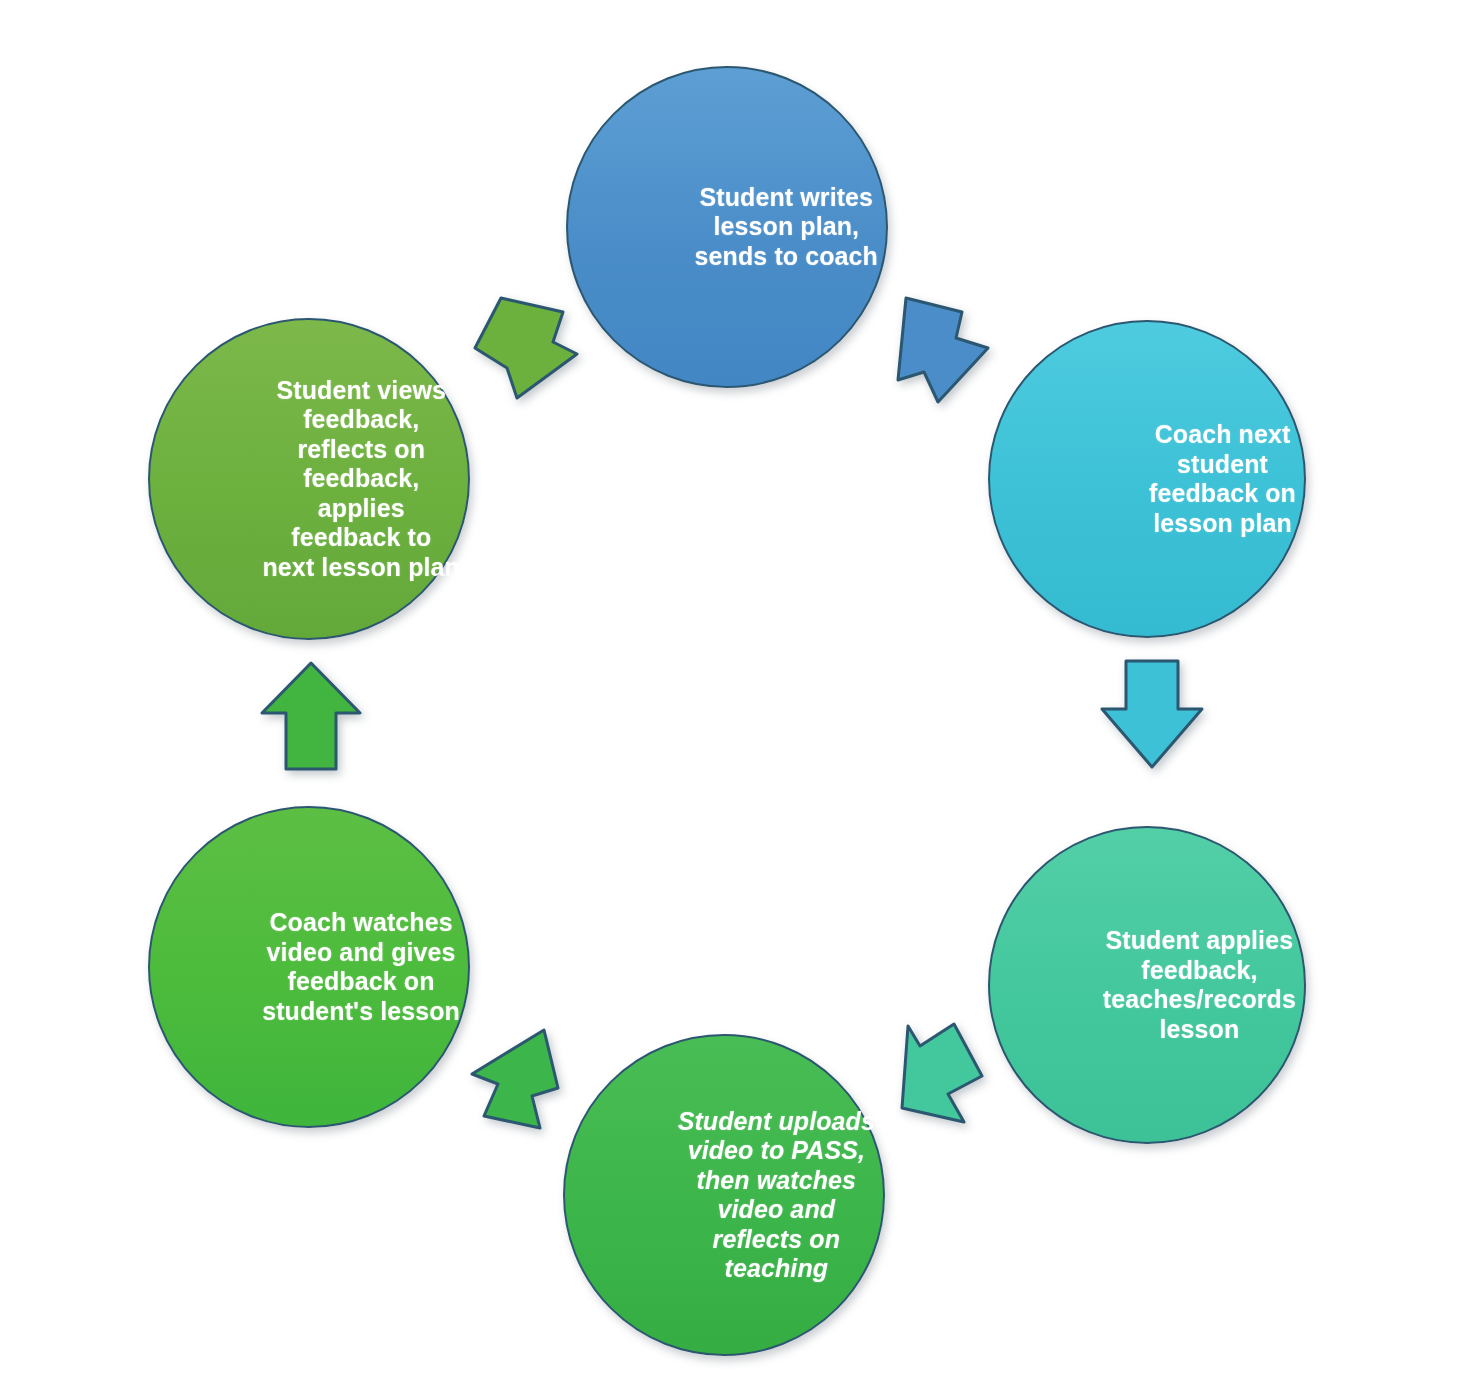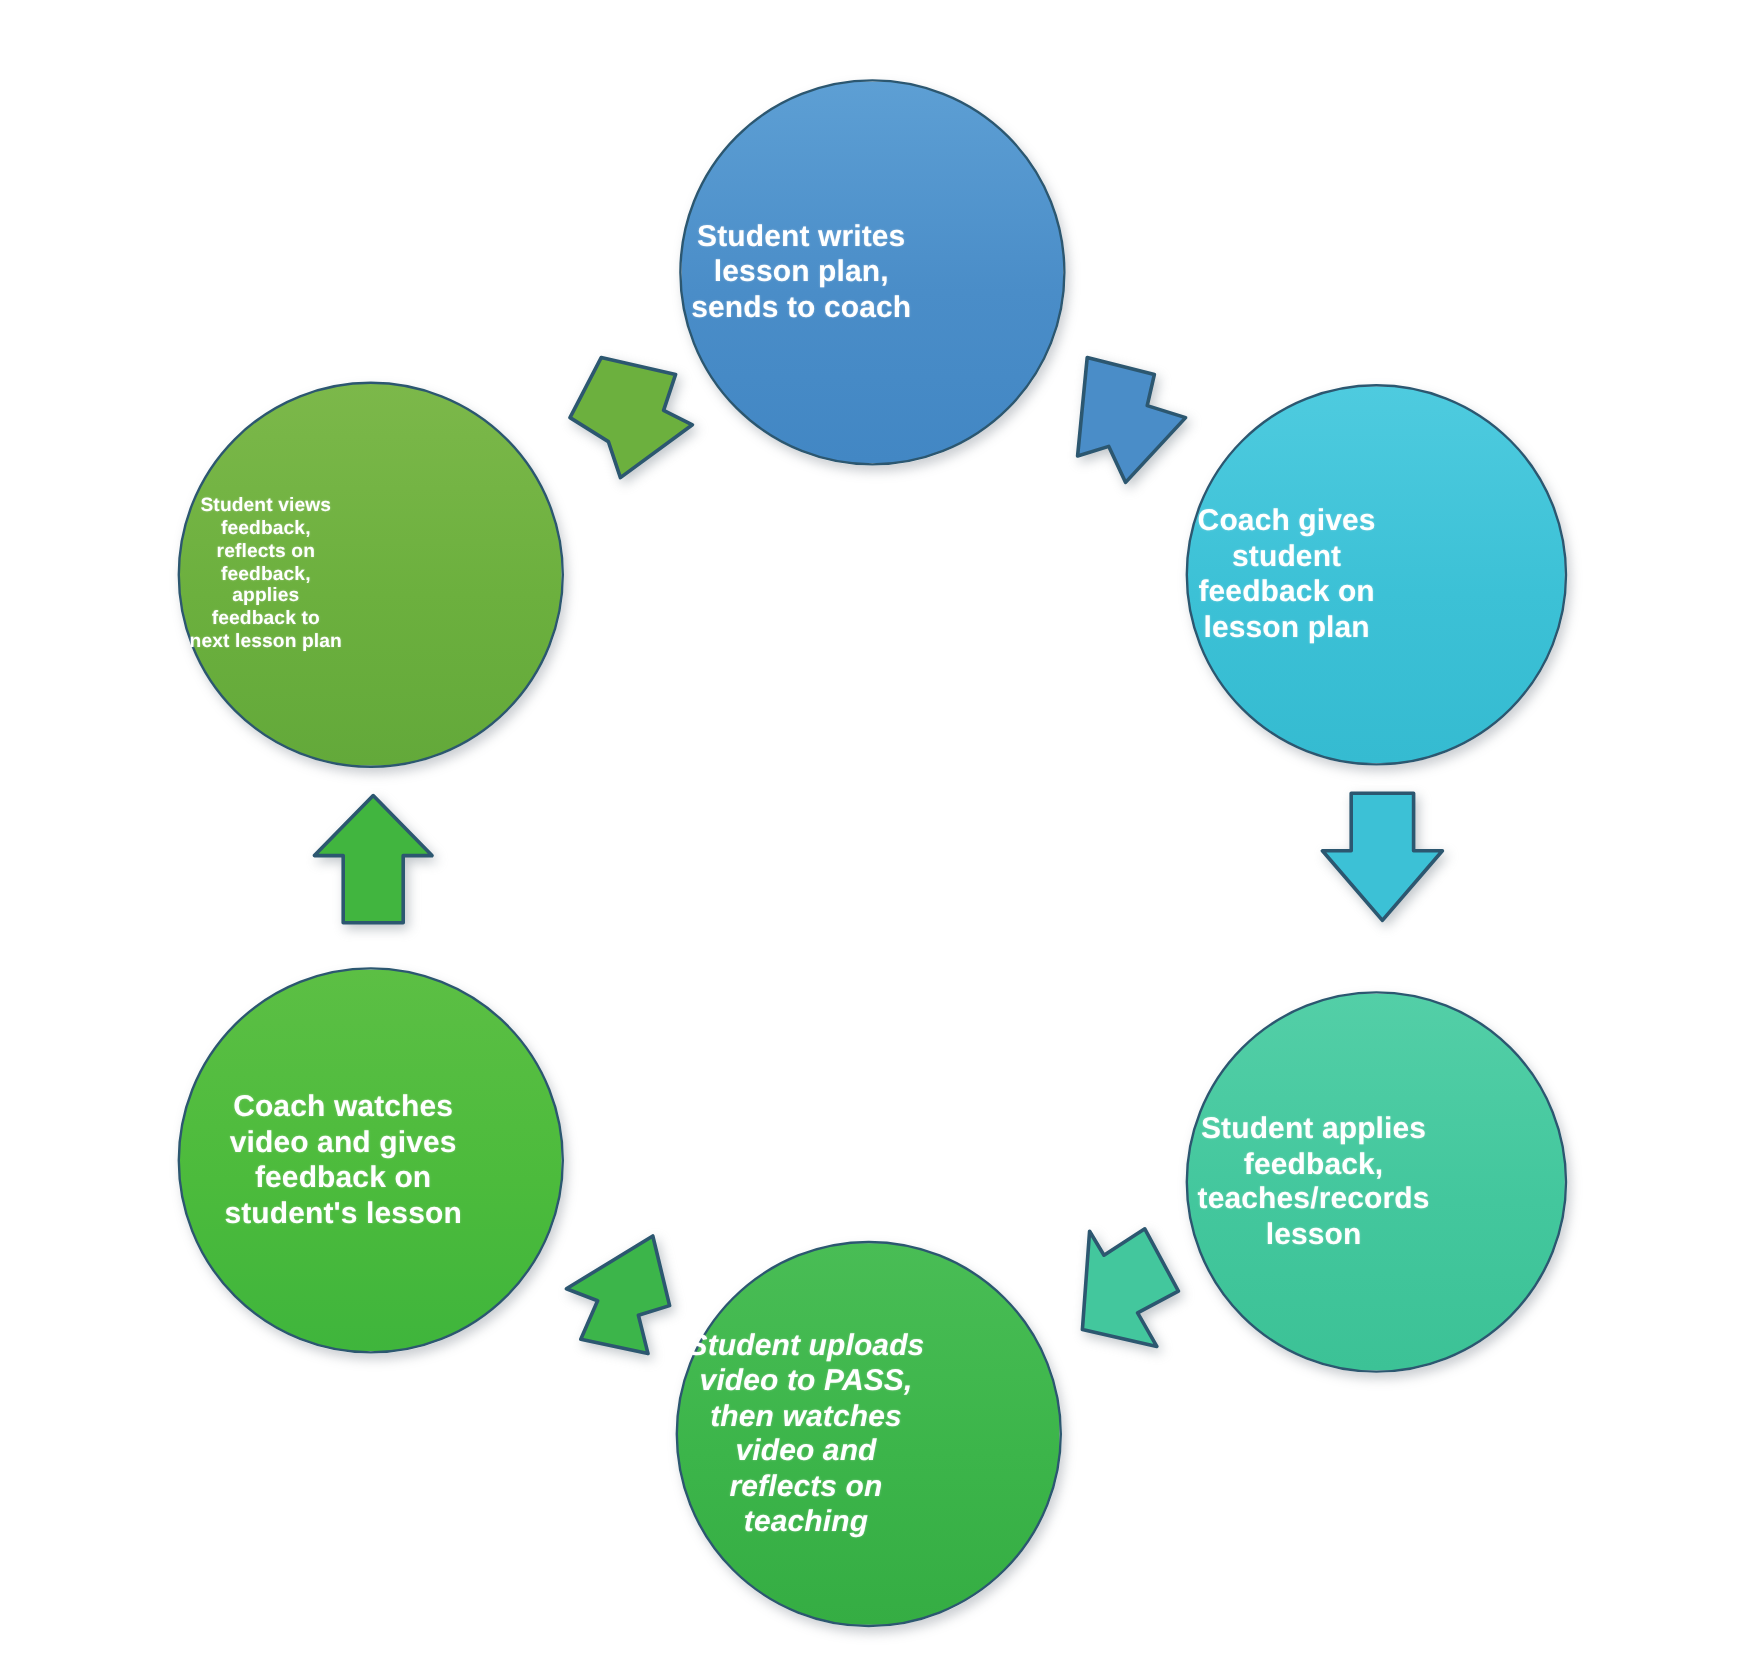--- a/index.html
+++ b/index.html
@@ -17,21 +17,21 @@
     background: #ffffff;
     overflow: hidden;
   }
   .node {
     position: absolute;
     border-radius: 50%;
     box-sizing: border-box;
     border: 2px solid #2c5770;
     display: flex;
     align-items: center;
-    justify-content: flex-start;
+    justify-content: flex-end;
     box-shadow: 3px 5px 9px rgba(120,130,140,0.38);
   }
   .node-label {
     color: #ffffff;
     text-align: center;
     font-weight: bold;
     line-height: 1.18;
     letter-spacing: 0.1px;
     text-shadow: 0 0 2px rgba(255,255,255,0.35);
     white-space: pre-line;
@@ -55,21 +55,21 @@
   #node-3 { left: 563px;  top: 1034px; width: 322px; height: 322px;
     background: linear-gradient(180deg, #49bd55 0%, #3cb54a 55%, #35ad43 100%); }
   #node-3 .node-label { font-size: 25px; font-style: italic; }
 
   #node-4 { left: 148px;  top: 806px;  width: 322px; height: 322px;
     background: linear-gradient(180deg, #5cbf44 0%, #4cbb3c 55%, #3fb53c 100%); }
   #node-4 .node-label { font-size: 25px; margin-left: 29px; }
 
   #node-5 { left: 148px;  top: 318px;  width: 322px; height: 322px;
     background: linear-gradient(180deg, #7cb84a 0%, #6cb03e 55%, #63a93a 100%); }
-  #node-5 .node-label { font-size: 16px; }
+  #node-5 .node-label { font-size: 25px; }
 
   .arrow {
     position: absolute;
     filter: drop-shadow(3px 4px 5px rgba(120,130,140,0.45));
   }
   #arrow-0 { left: 876px;  top: 290px;  width: 118px; height: 120px; }
   #arrow-1 { left: 1096px; top: 655px;  width: 112px; height: 118px; }
   #arrow-2 { left: 884px;  top: 1014px; width: 120px; height: 122px; }
   #arrow-3 { left: 466px;  top: 1022px; width: 120px; height: 122px; }
   #arrow-4 { left: 256px;  top: 657px;  width: 110px; height: 118px; }
@@ -116,21 +116,21 @@
     </svg>
   </div>
 
   <div class="node" id="node-0">
     <span class="node-label">Student writes
 lesson plan,
 sends to coach</span>
   </div>
 
   <div class="node" id="node-1">
-    <span class="node-label">Coach gives
+    <span class="node-label">Coach next
 student
 feedback on
 lesson plan</span>
   </div>
 
   <div class="node" id="node-2">
     <span class="node-label">Student applies
 feedback,
 teaches/records
 lesson</span>

